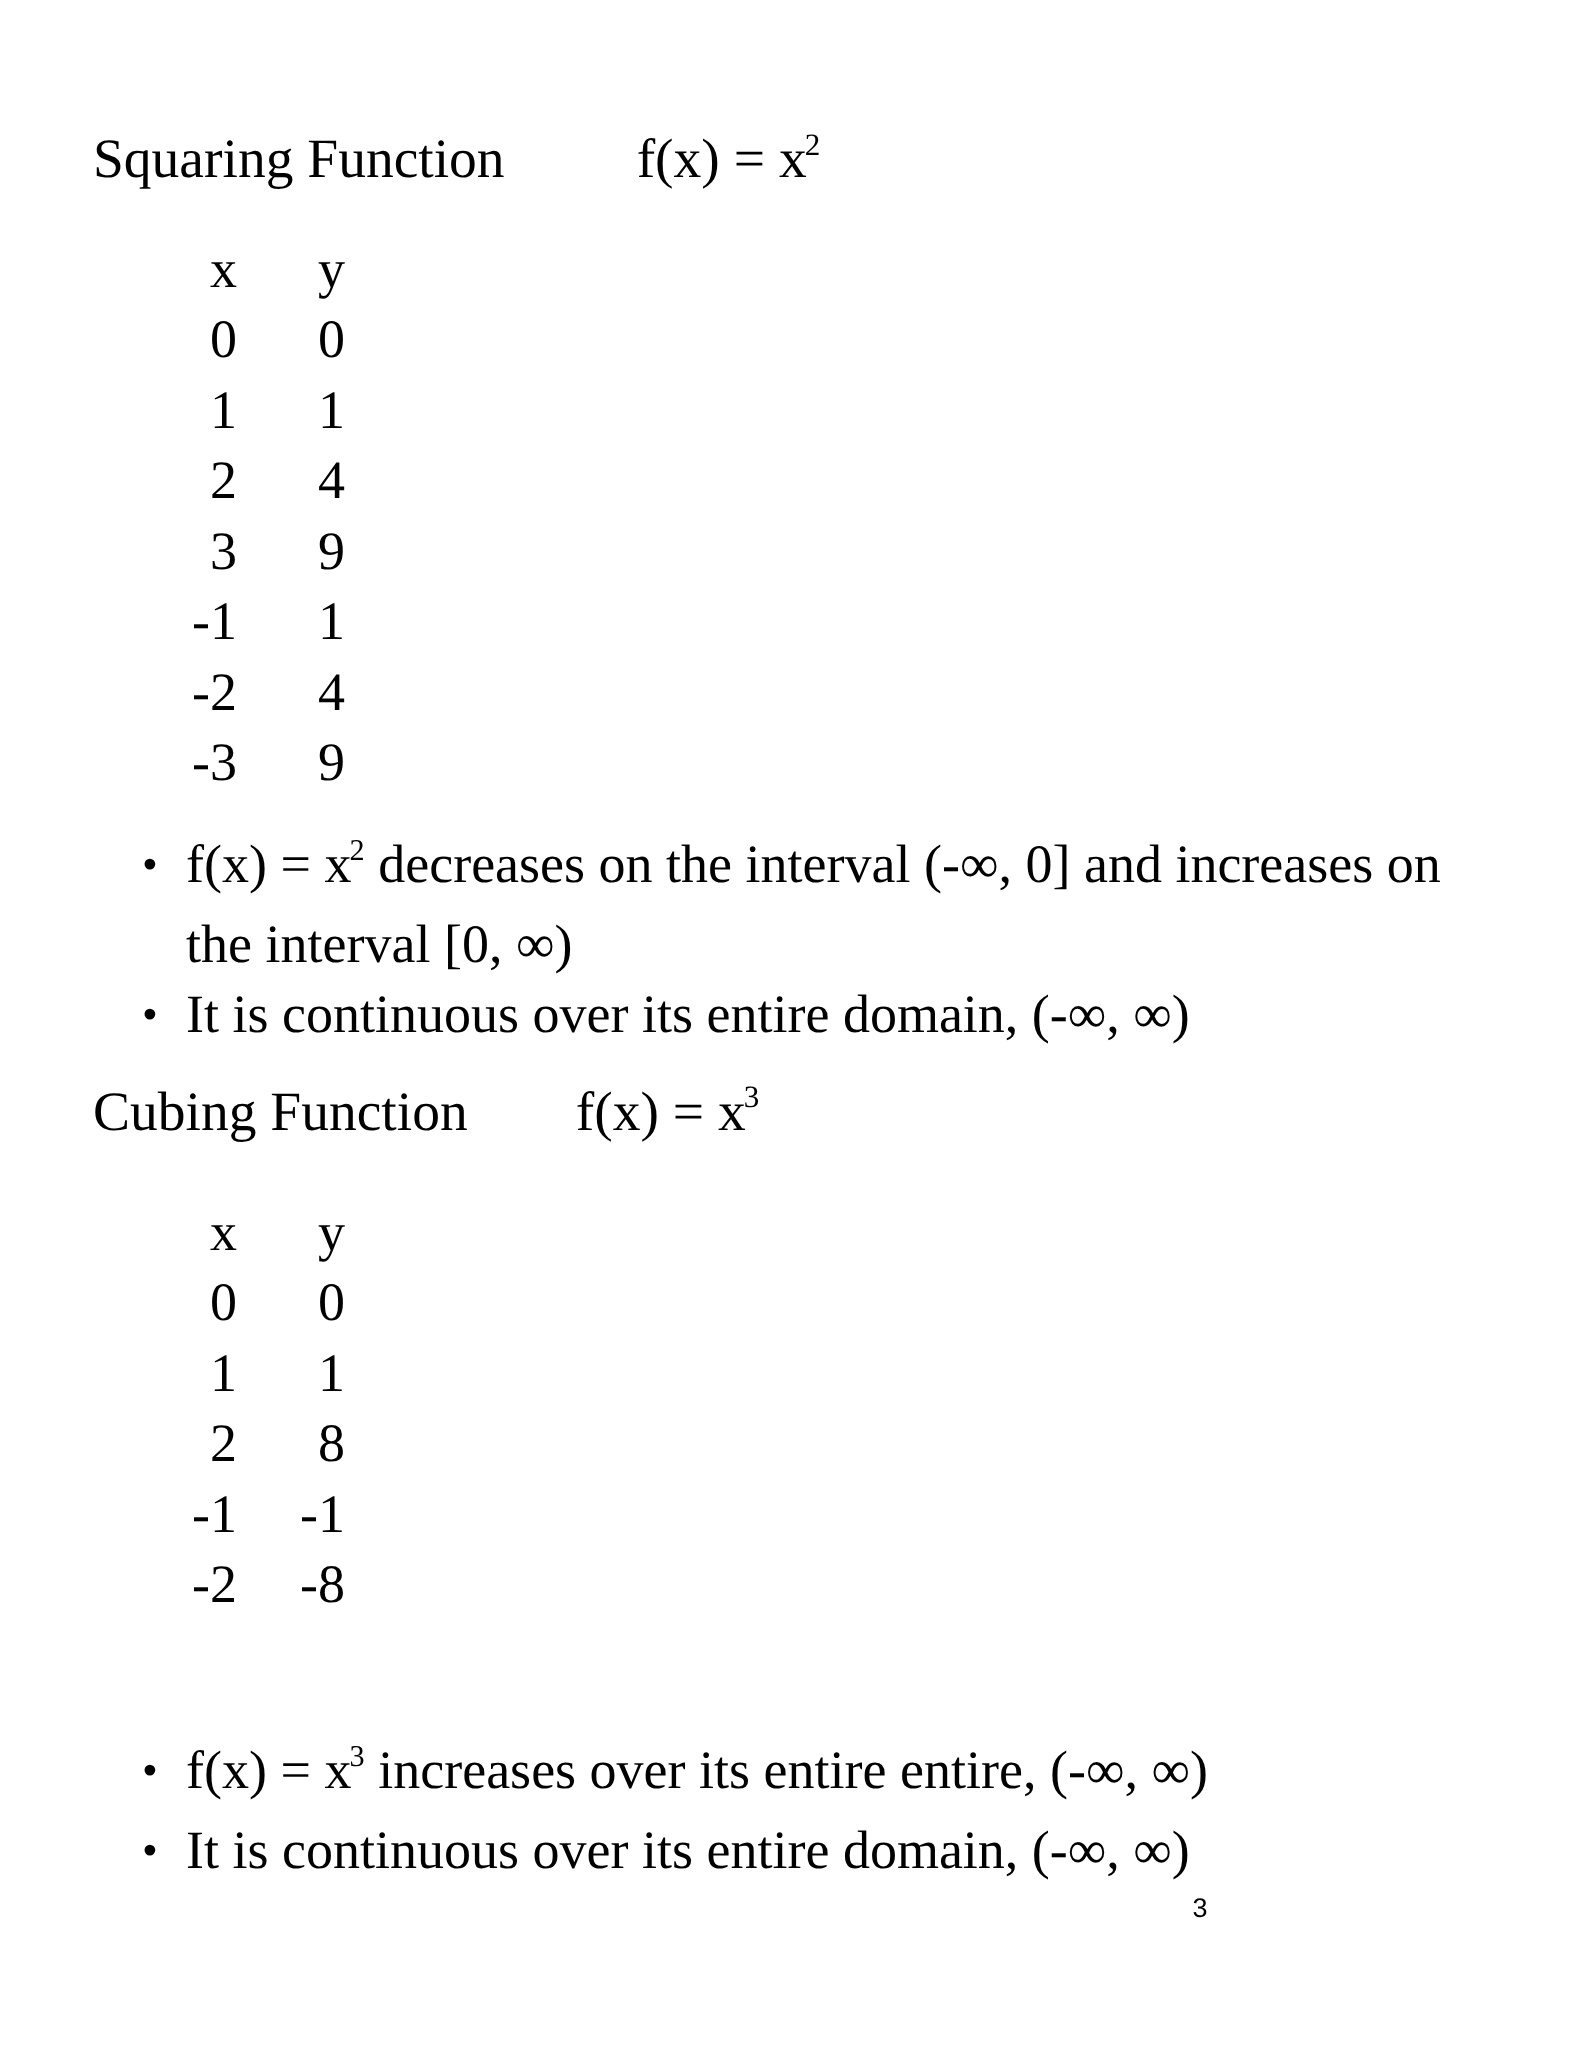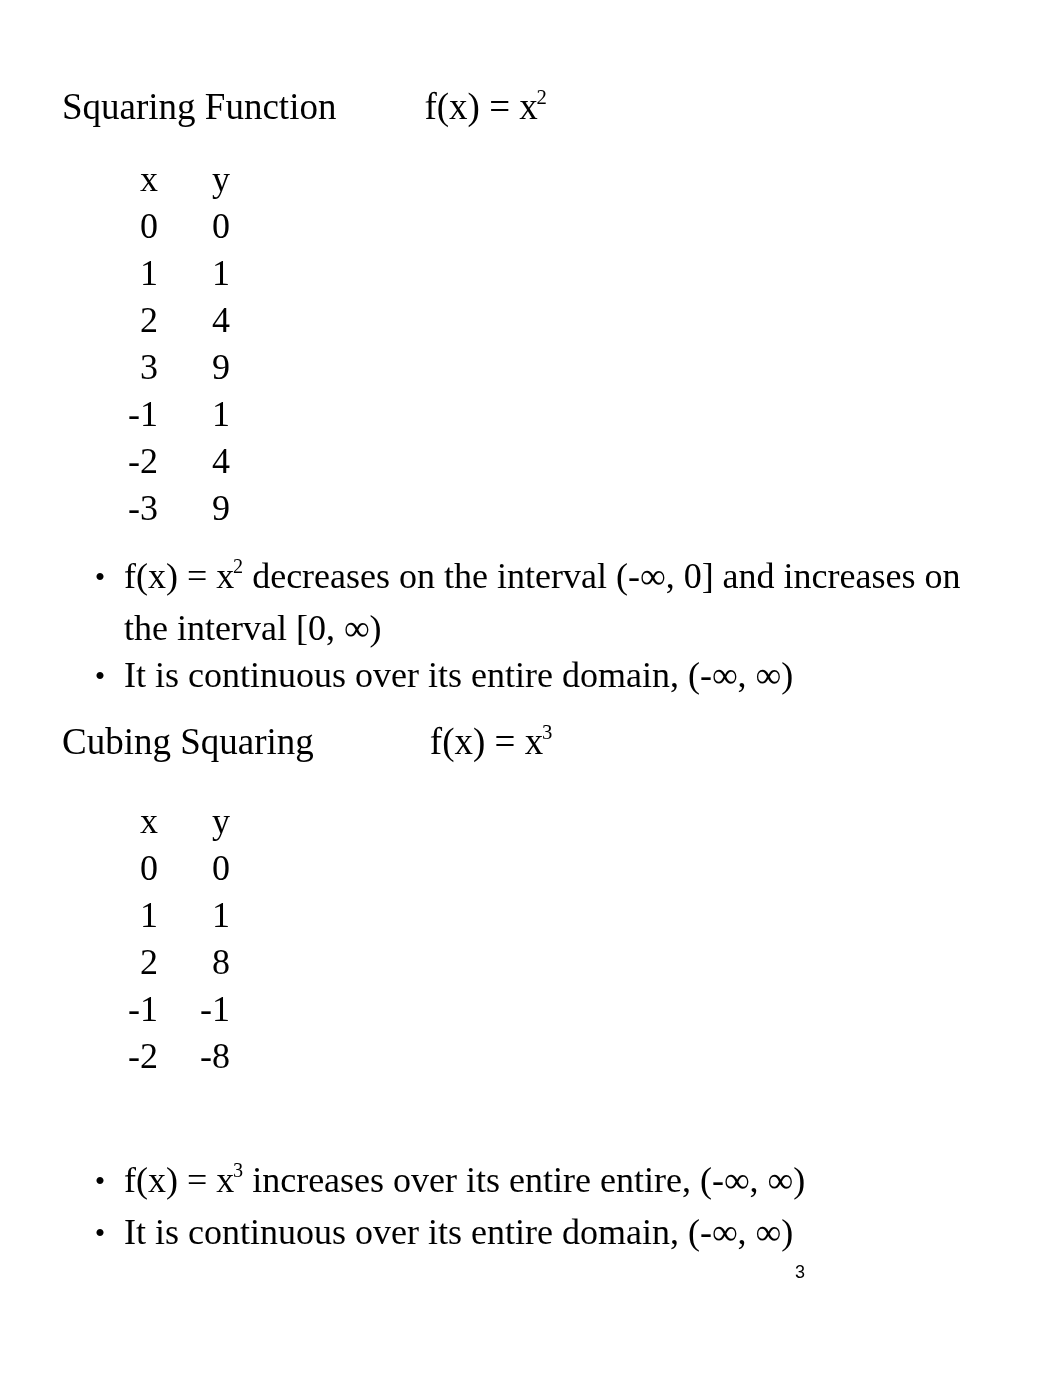--- a/index.html
+++ b/index.html
@@ -159,21 +159,21 @@
       <span class="dot">•</span>
       <span class="bullet-text"><span>f(x) = x</span><span class="sup">2</span><span> decreases on the interval (-∞, 0] and increases on the interval [0, ∞)</span></span>
     </div>
     <div class="bullet-item">
       <span class="dot">•</span>
       <span class="bullet-text"><span>It is continuous over its entire domain, (-∞, ∞)</span></span>
     </div>
   </div>
 
   <div class="section-head" style="top:723px;">
-    <span class="fn-name">Cubing Squaring</span><span class="fn-formula" style="margin-left:116px;"><span>f(x) = x</span><span class="sup">3</span></span>
+    <span class="fn-name">Cubing Function</span><span class="fn-formula" style="margin-left:72px;"><span>f(x) = x</span><span class="sup">3</span></span>
   </div>
 
   <table class="vtable" style="left:106px; top:797px;">
     <thead>
       <tr>
         <th class="col-x">x</th>
         <th class="col-y">y</th>
       </tr>
     </thead>
     <tbody>

